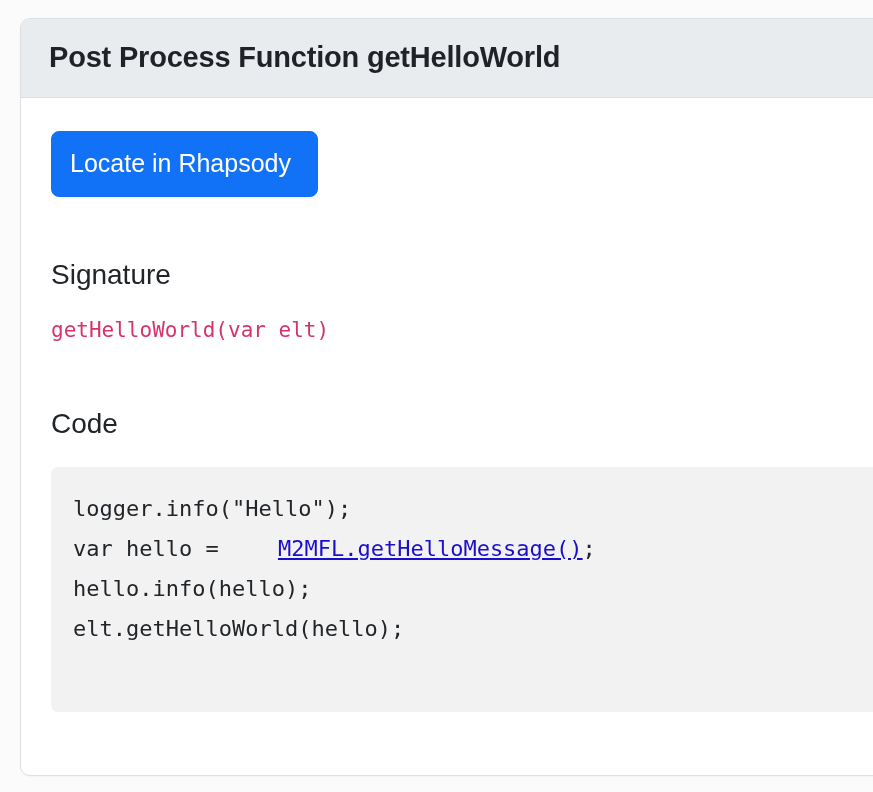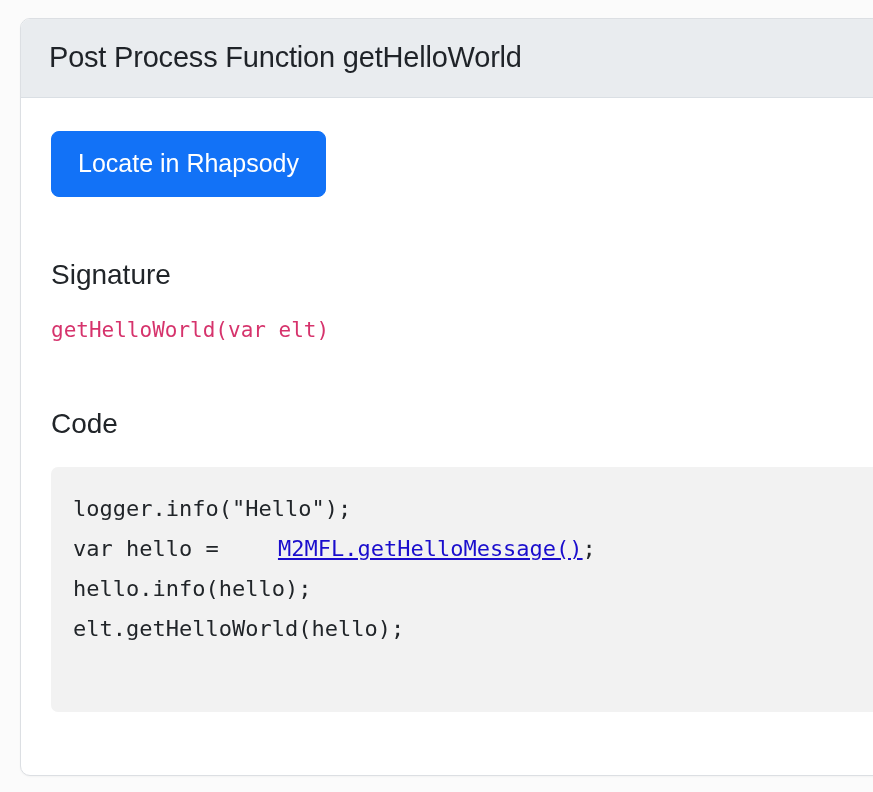--- a/index.html
+++ b/index.html
@@ -45,21 +45,21 @@
     background: #e9ecef;
     border-bottom: 1px solid #dadfe4;
     box-sizing: border-box;
     display: flex;
     align-items: center;
     padding: 0 28px;
   }
 
   .card-title {
     font-size: 29px;
-    font-weight: normal;
+    font-weight: bold;
     color: #1f2328;
     letter-spacing: -0.2px;
     line-height: 1.1;
     white-space: nowrap;
     text-align: center;
   }
 
   .card-body {
     padding: 33px 30px 0 30px;
     box-sizing: border-box;
@@ -68,21 +68,21 @@
   
   .btn-primary {
     display: inline-block;
     background: #1272f7;
     border: 1px solid #1272f7;
     border-radius: 8px;
     color: #ffffff;
     font-size: 25px;
     font-family: "Liberation Sans", sans-serif;
     line-height: 1;
-    padding: 19px 26px 20px 26px;
+    padding: 19px 26px 20px 18px;
     cursor: pointer;
     white-space: nowrap;
     -webkit-appearance: none;
   }
 
   
   .section-heading {
     font-size: 28px;
     font-weight: normal;
     color: #212529;

